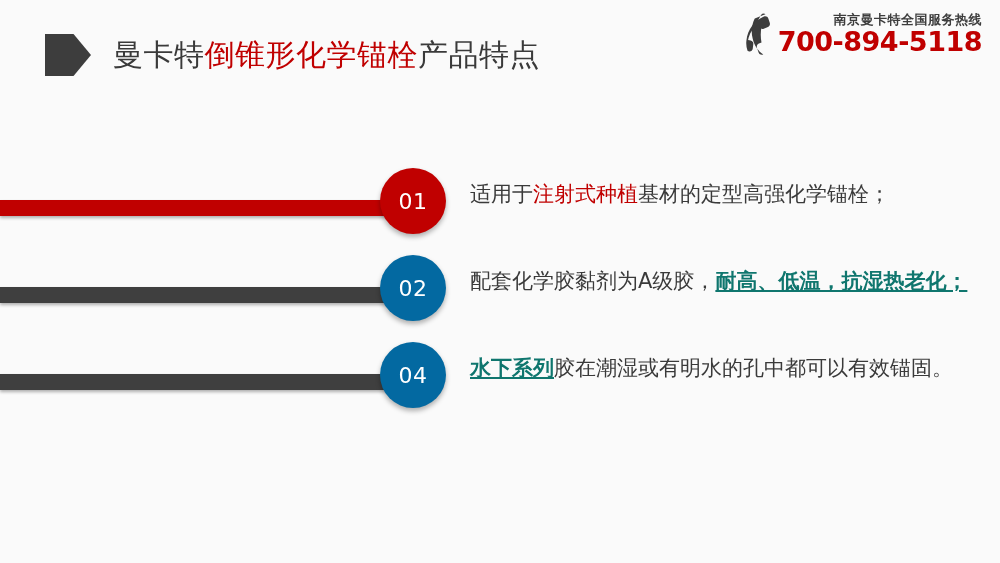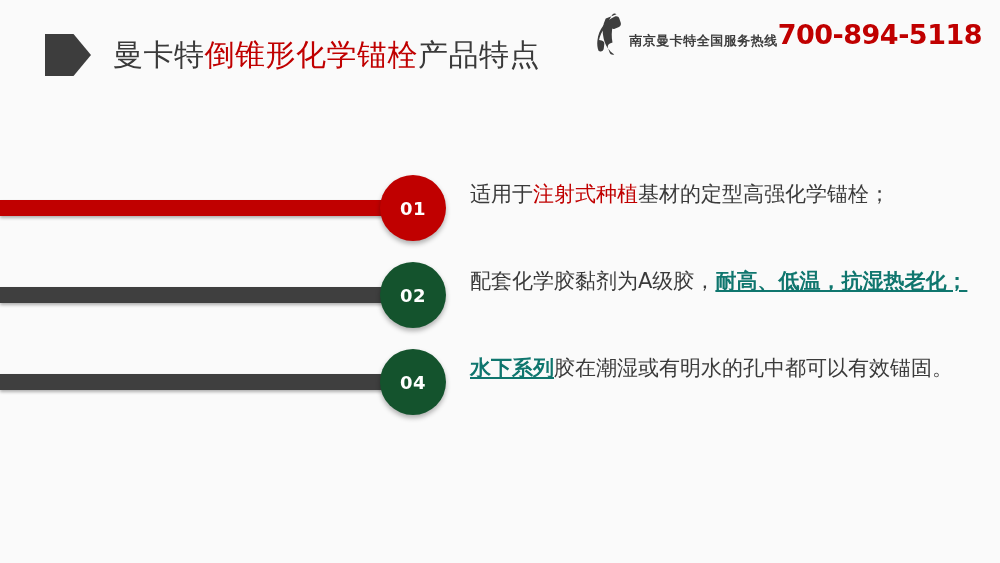--- a/index.html
+++ b/index.html
@@ -69,21 +69,21 @@
   }
   .phone-icon {
     width: 26px;
     height: 46px;
     margin-right: 7px;
     flex: none;
     display: block;
   }
   .hotline-text {
     display: flex;
-    flex-direction: row;
+    flex-direction: column;
     align-items: flex-end;
   }
   .hotline-label {
     font-size: 13px;
     font-weight: bold;
     color: #3d3d3d;
     letter-spacing: 0.5px;
     line-height: 1.15;
     white-space: nowrap;
   }
@@ -116,35 +116,35 @@
     height: 16px;
     width: 412px;
     box-shadow: 0 2px 3px rgba(0,0,0,0.30);
   }
   .bar.red  { background: #c00000; }
   .bar.dark { background: #3f3f3f; }
 
   .badge {
     position: absolute;
     left: 380px;
-    top: 15px;
+    top: 8px;
     width: 66px;
     height: 66px;
     border-radius: 50%;
     display: flex;
     align-items: center;
     justify-content: center;
     color: #ffffff;
-    font-size: 18px;
-    font-weight: bold;
+    font-size: 22px;
+    font-weight: normal;
     letter-spacing: 0.5px;
     box-shadow: 0 3px 5px rgba(0,0,0,0.30);
   }
   .badge.red  { background: #c00000; }
-  .badge.dark { background: #14532d; }
+  .badge.dark { background: #0369a1; }
 
   .row-text {
     position: absolute;
     left: 470px;
     top: 16px;
     font-size: 21px;
     line-height: 36px;
     white-space: nowrap;
     color: #3a3a3a;
   }

